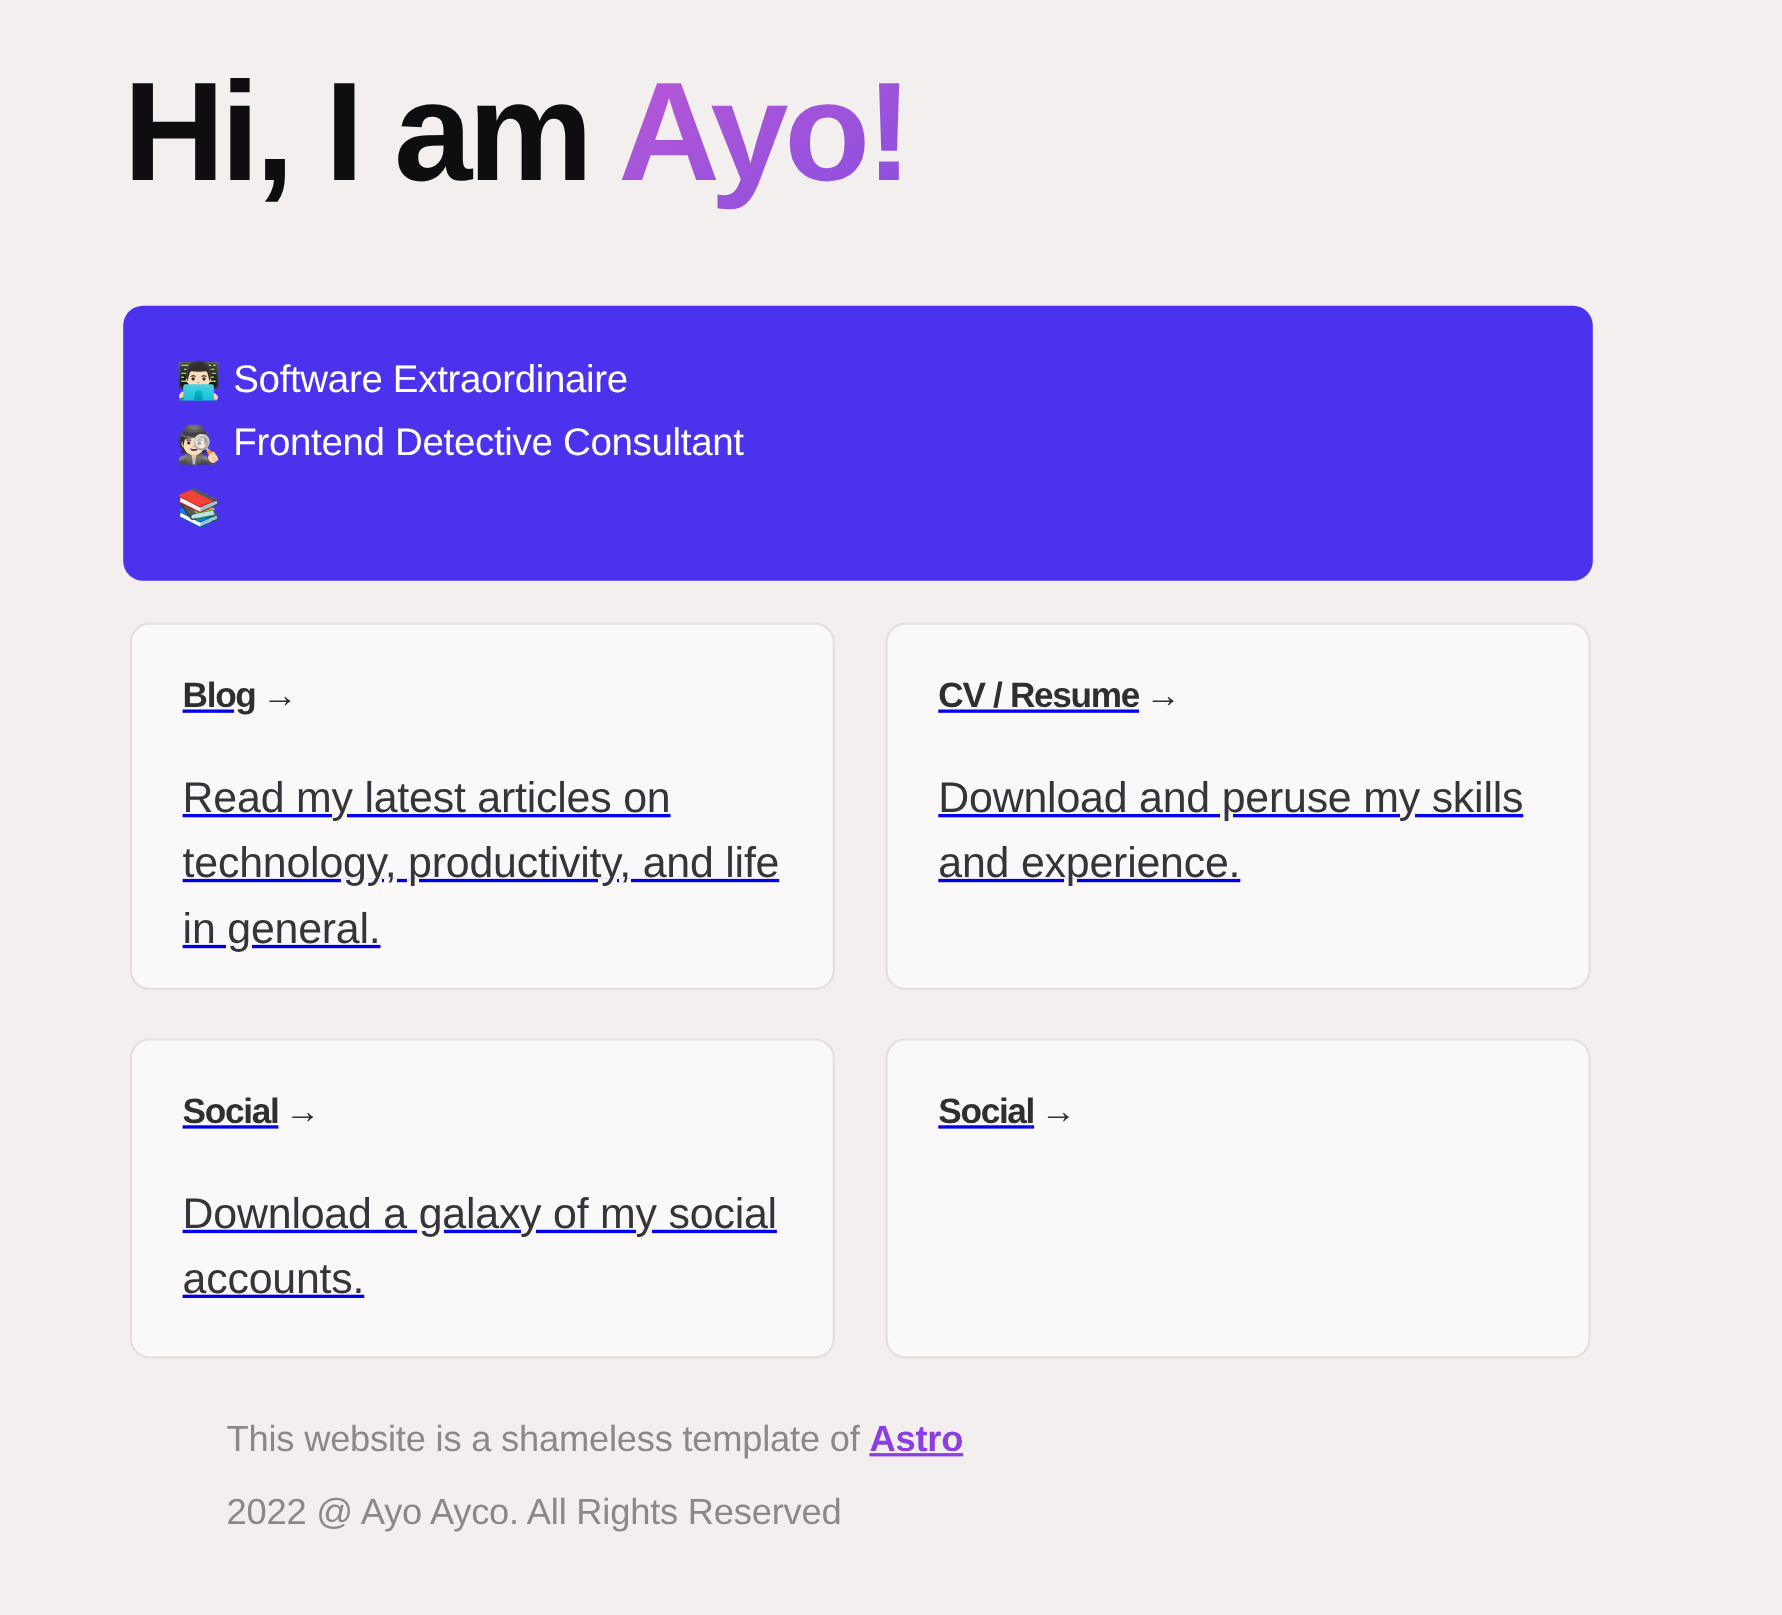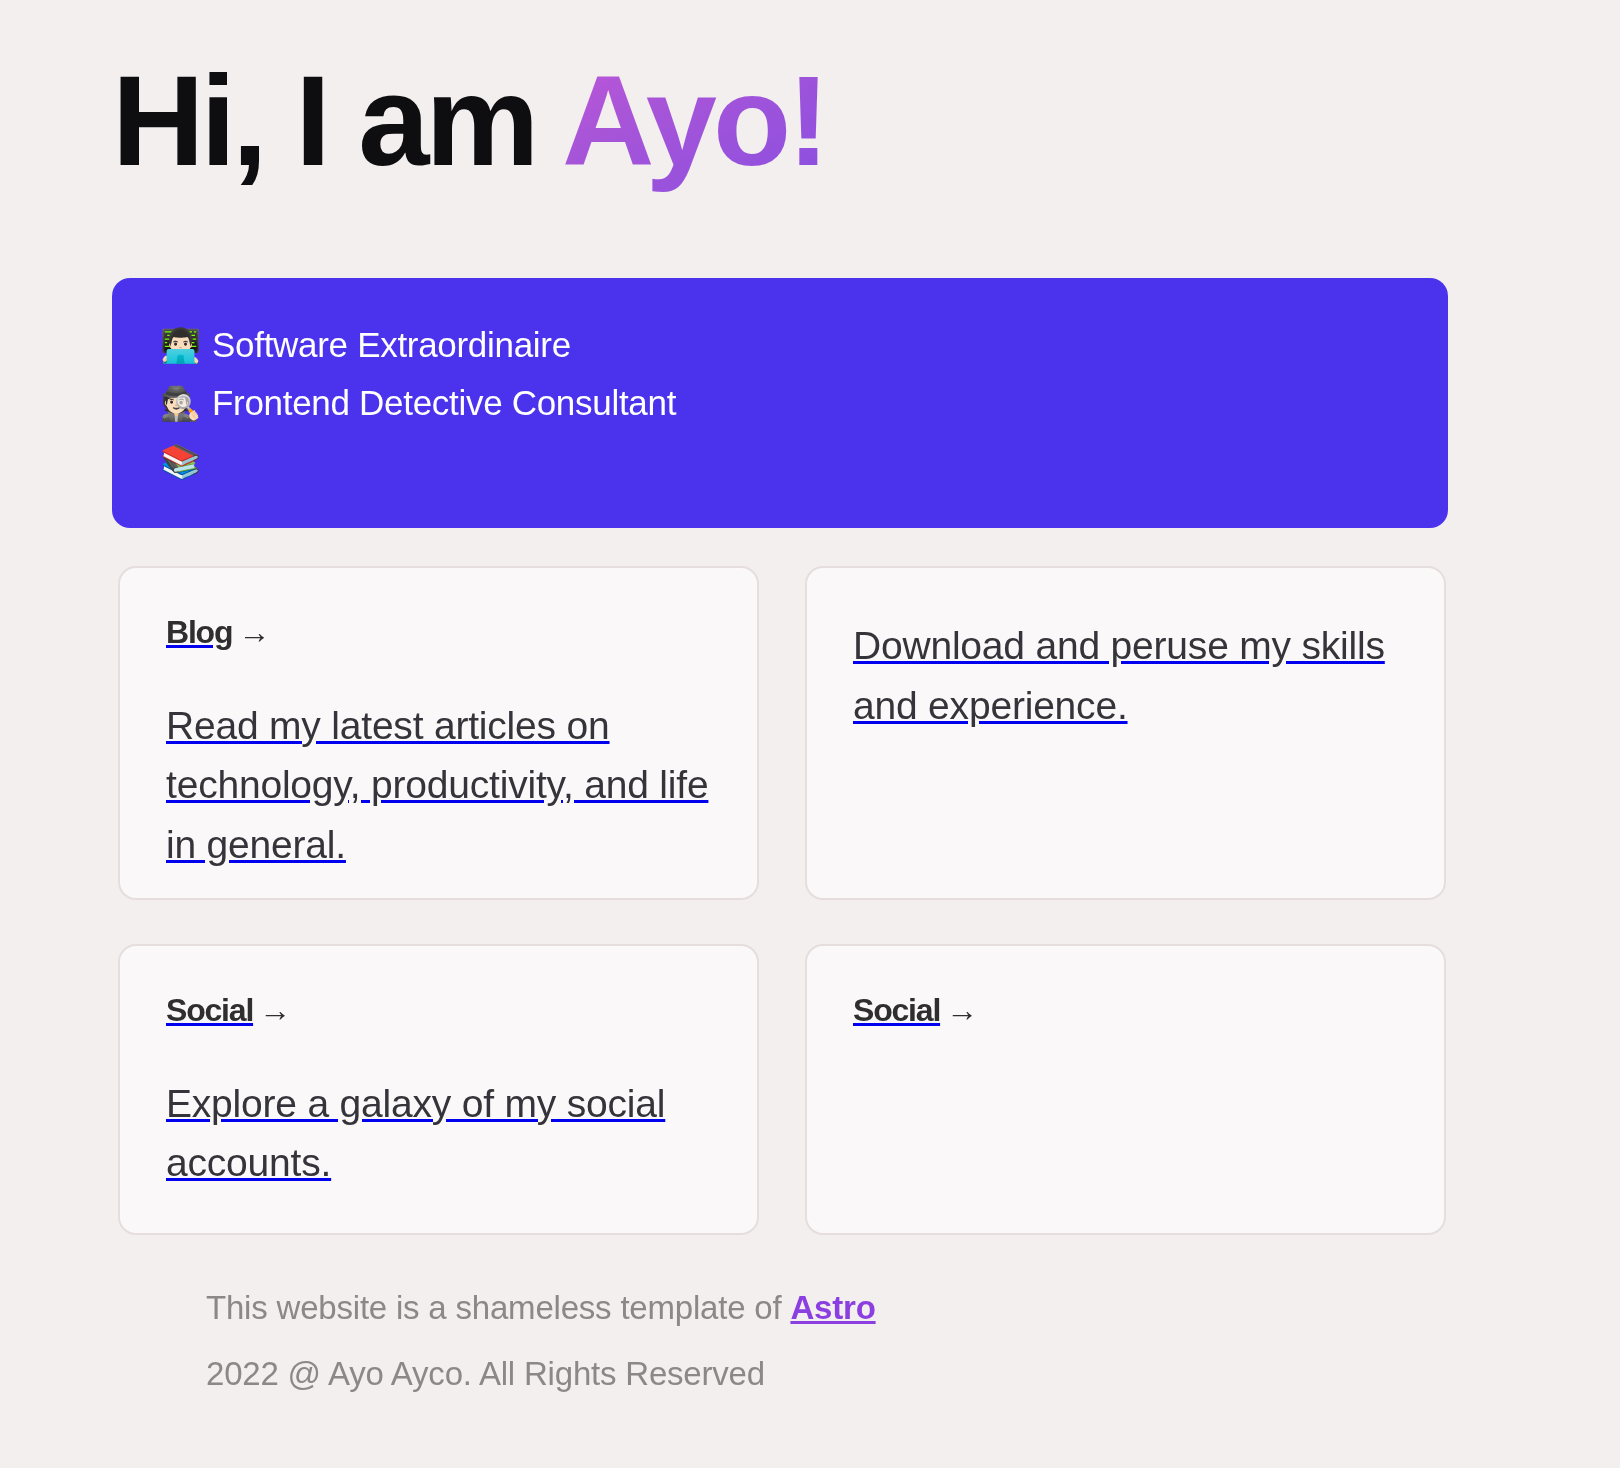--- a/index.html
+++ b/index.html
@@ -162,26 +162,27 @@
   </div>
 
   <div class="grid">
 
     <a class="card" href="#">
       <h2 class="card-title"><span>Blog</span><span class="card-arrow">→</span></h2>
       <p class="card-desc">Read my latest articles on technology, productivity, and life in general.</p>
     </a>
 
     <a class="card" href="#">
+      <h2 class="card-title"><span>CV / Resume</span><span class="card-arrow">→</span></h2>
       <p class="card-desc">Download and peruse my skills and experience.</p>
     </a>
 
     <a class="card" href="#">
       <h2 class="card-title"><span>Social</span><span class="card-arrow">→</span></h2>
-      <p class="card-desc">Explore a galaxy of my social accounts.</p>
+      <p class="card-desc">Download a galaxy of my social accounts.</p>
     </a>
 
     <a class="card" href="#">
       <h2 class="card-title"><span>Social</span><span class="card-arrow">→</span></h2>
     </a>
 
   </div>
 
   <div class="footer">
     <p class="footer-line"><span>This website is a shameless template of </span><a class="footer-brand" href="#">Astro</a></p>

